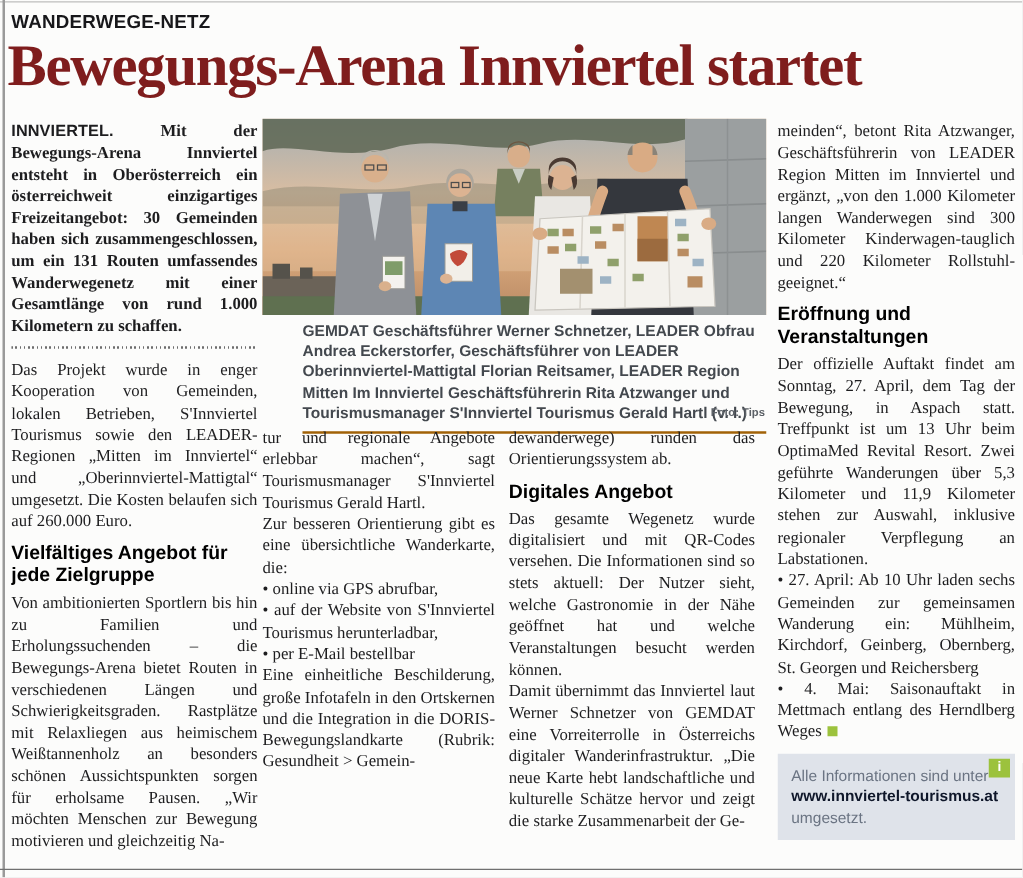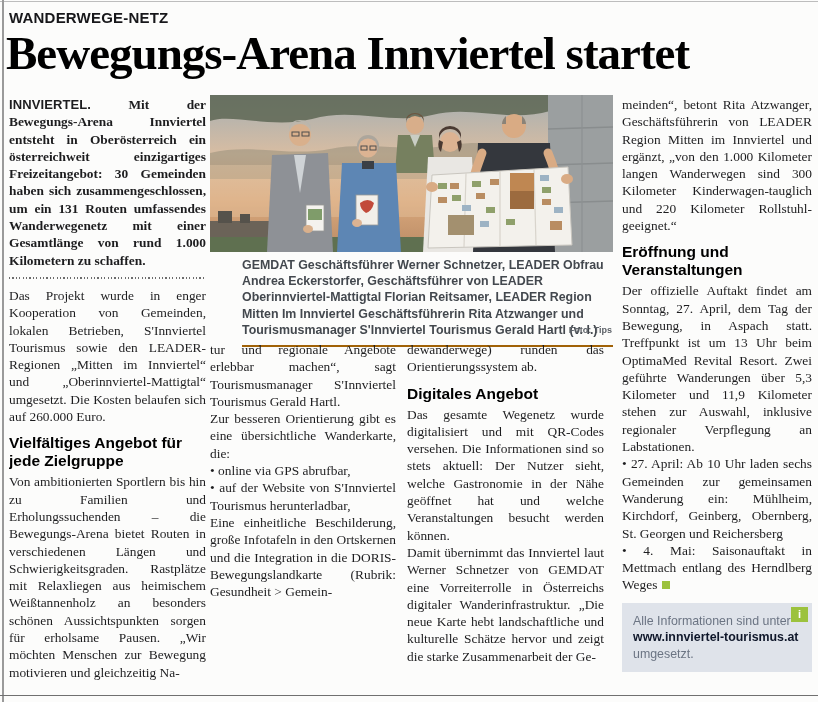--- a/index.html
+++ b/index.html
@@ -11,21 +11,21 @@
   .edge-top { position:absolute; top:1px; left:0; right:0; height:1px; background:#bdbdbd; }
   .edge-left { position:absolute; left:2px; top:0; bottom:0; width:2px; background:#9a9a9a; }
   .edge-bottom { position:absolute; bottom:6px; left:0; right:0; height:1px; background:#707070; }
 
   .kicker {
     position:absolute; left:9px; top:9px;
     font:700 15px/18px "Liberation Sans", sans-serif; letter-spacing:.2px; color:#17171a;
   }
   .headline {
     position:absolute; left:6px; top:27px; margin:0; width:806px;
-    font:700 47px/52px "Liberation Serif", serif; letter-spacing:-1px; color:#000000;
+    font:700 47px/52px "Liberation Serif", serif; letter-spacing:-1px; color:#7f1d1d;
     white-space:nowrap;
   }
 
   .col { position:absolute; font:400 13.4px/17.3px "Liberation Serif", serif; text-align:justify; overflow:hidden; }
   .col1 { left:9px;   top:96px;  width:197px; height:599px; }
   .col2 { left:210px; top:341px; width:186px; height:354px; }
   .col3 { left:407px; top:341px; width:197px; height:354px; }
   .col4 { left:622px; top:96px;  width:190px; height:599px; }
 
   p.body { margin:0; }
@@ -201,20 +201,21 @@
       <p class="caption">GEMDAT Geschäftsführer Werner Schnetzer, LEADER Obfrau Andrea Eckerstorfer, Geschäftsführer von LEADER Oberinnviertel-Mattigtal Florian Reitsamer, LEADER Region Mitten Im Innviertel Geschäftsführerin Rita Atzwanger und Tourismusmanager S'Innviertel Tourismus Gerald Hartl (v. l.)</p>
       <span class="credit">Foto: Tips</span>
     </div>
   </div>
 
   <div class="col col2">
     <p class="body">tur und regionale Angebote erlebbar machen“, sagt Tourismusmanager S'Innviertel Tourismus Gerald Hartl.</p>
     <p class="body">Zur besseren Orientierung gibt es eine übersichtliche Wanderkarte, die:</p>
     <p class="body">•  online via GPS abrufbar,</p>
     <p class="body">•  auf der Website von S'Innviertel Tourismus herunterladbar,</p>
+    <p class="body">•  per E-Mail bestellbar</p>
     <p class="body">Eine einheitliche Beschilderung, große Infotafeln in den Ortskernen und die Integration in die DORIS-Bewegungslandkarte (Rubrik: Gesundheit &gt; Gemein-</p>
   </div>
 
   <div class="col col3">
     <p class="body">dewanderwege) runden das Orientierungssystem ab.</p>
     <h3 class="subhead">Digitales Angebot</h3>
     <p class="body">Das gesamte Wegenetz wurde digitalisiert und mit QR-Codes versehen. Die Informationen sind so stets aktuell: Der Nutzer sieht, welche Gastronomie in der Nähe geöffnet hat und welche Veranstaltungen besucht werden können.</p>
     <p class="body">Damit übernimmt das Innviertel laut Werner Schnetzer von GEMDAT eine Vorreiterrolle in Österreichs digitaler Wanderinfrastruktur. „Die neue Karte hebt landschaftliche und kulturelle Schätze hervor und zeigt die starke Zusammenarbeit der Ge-</p>
   </div>
 

